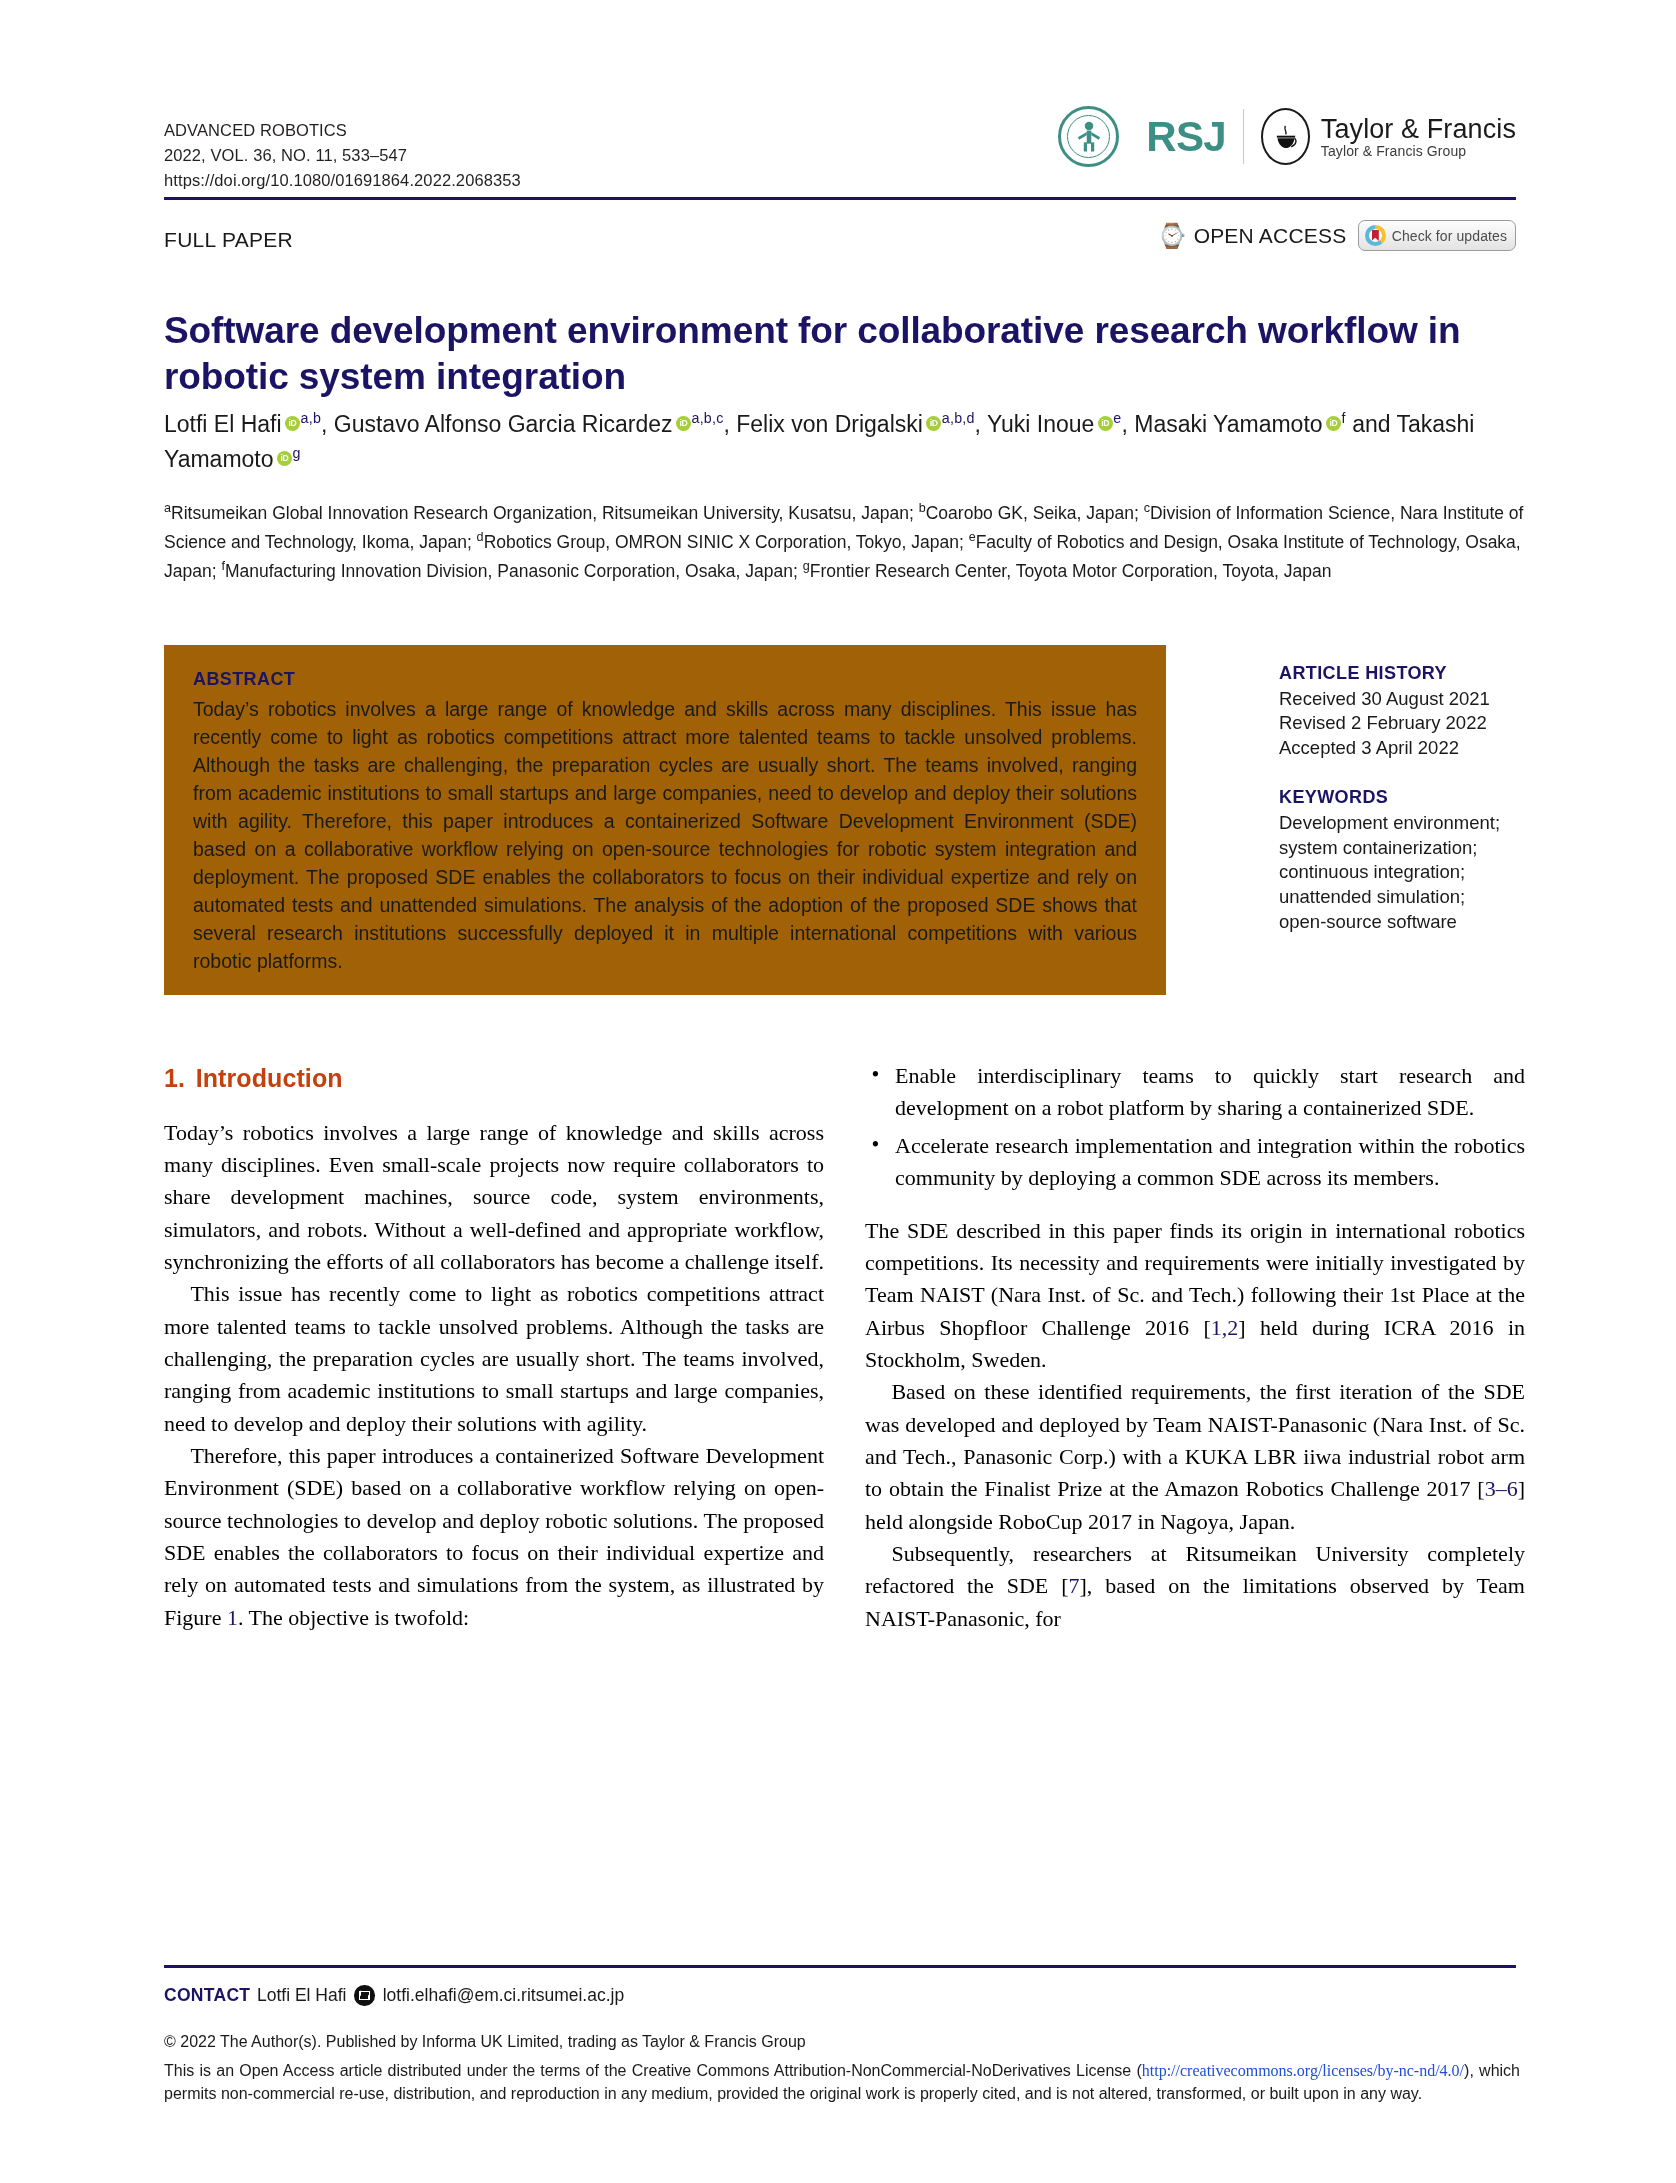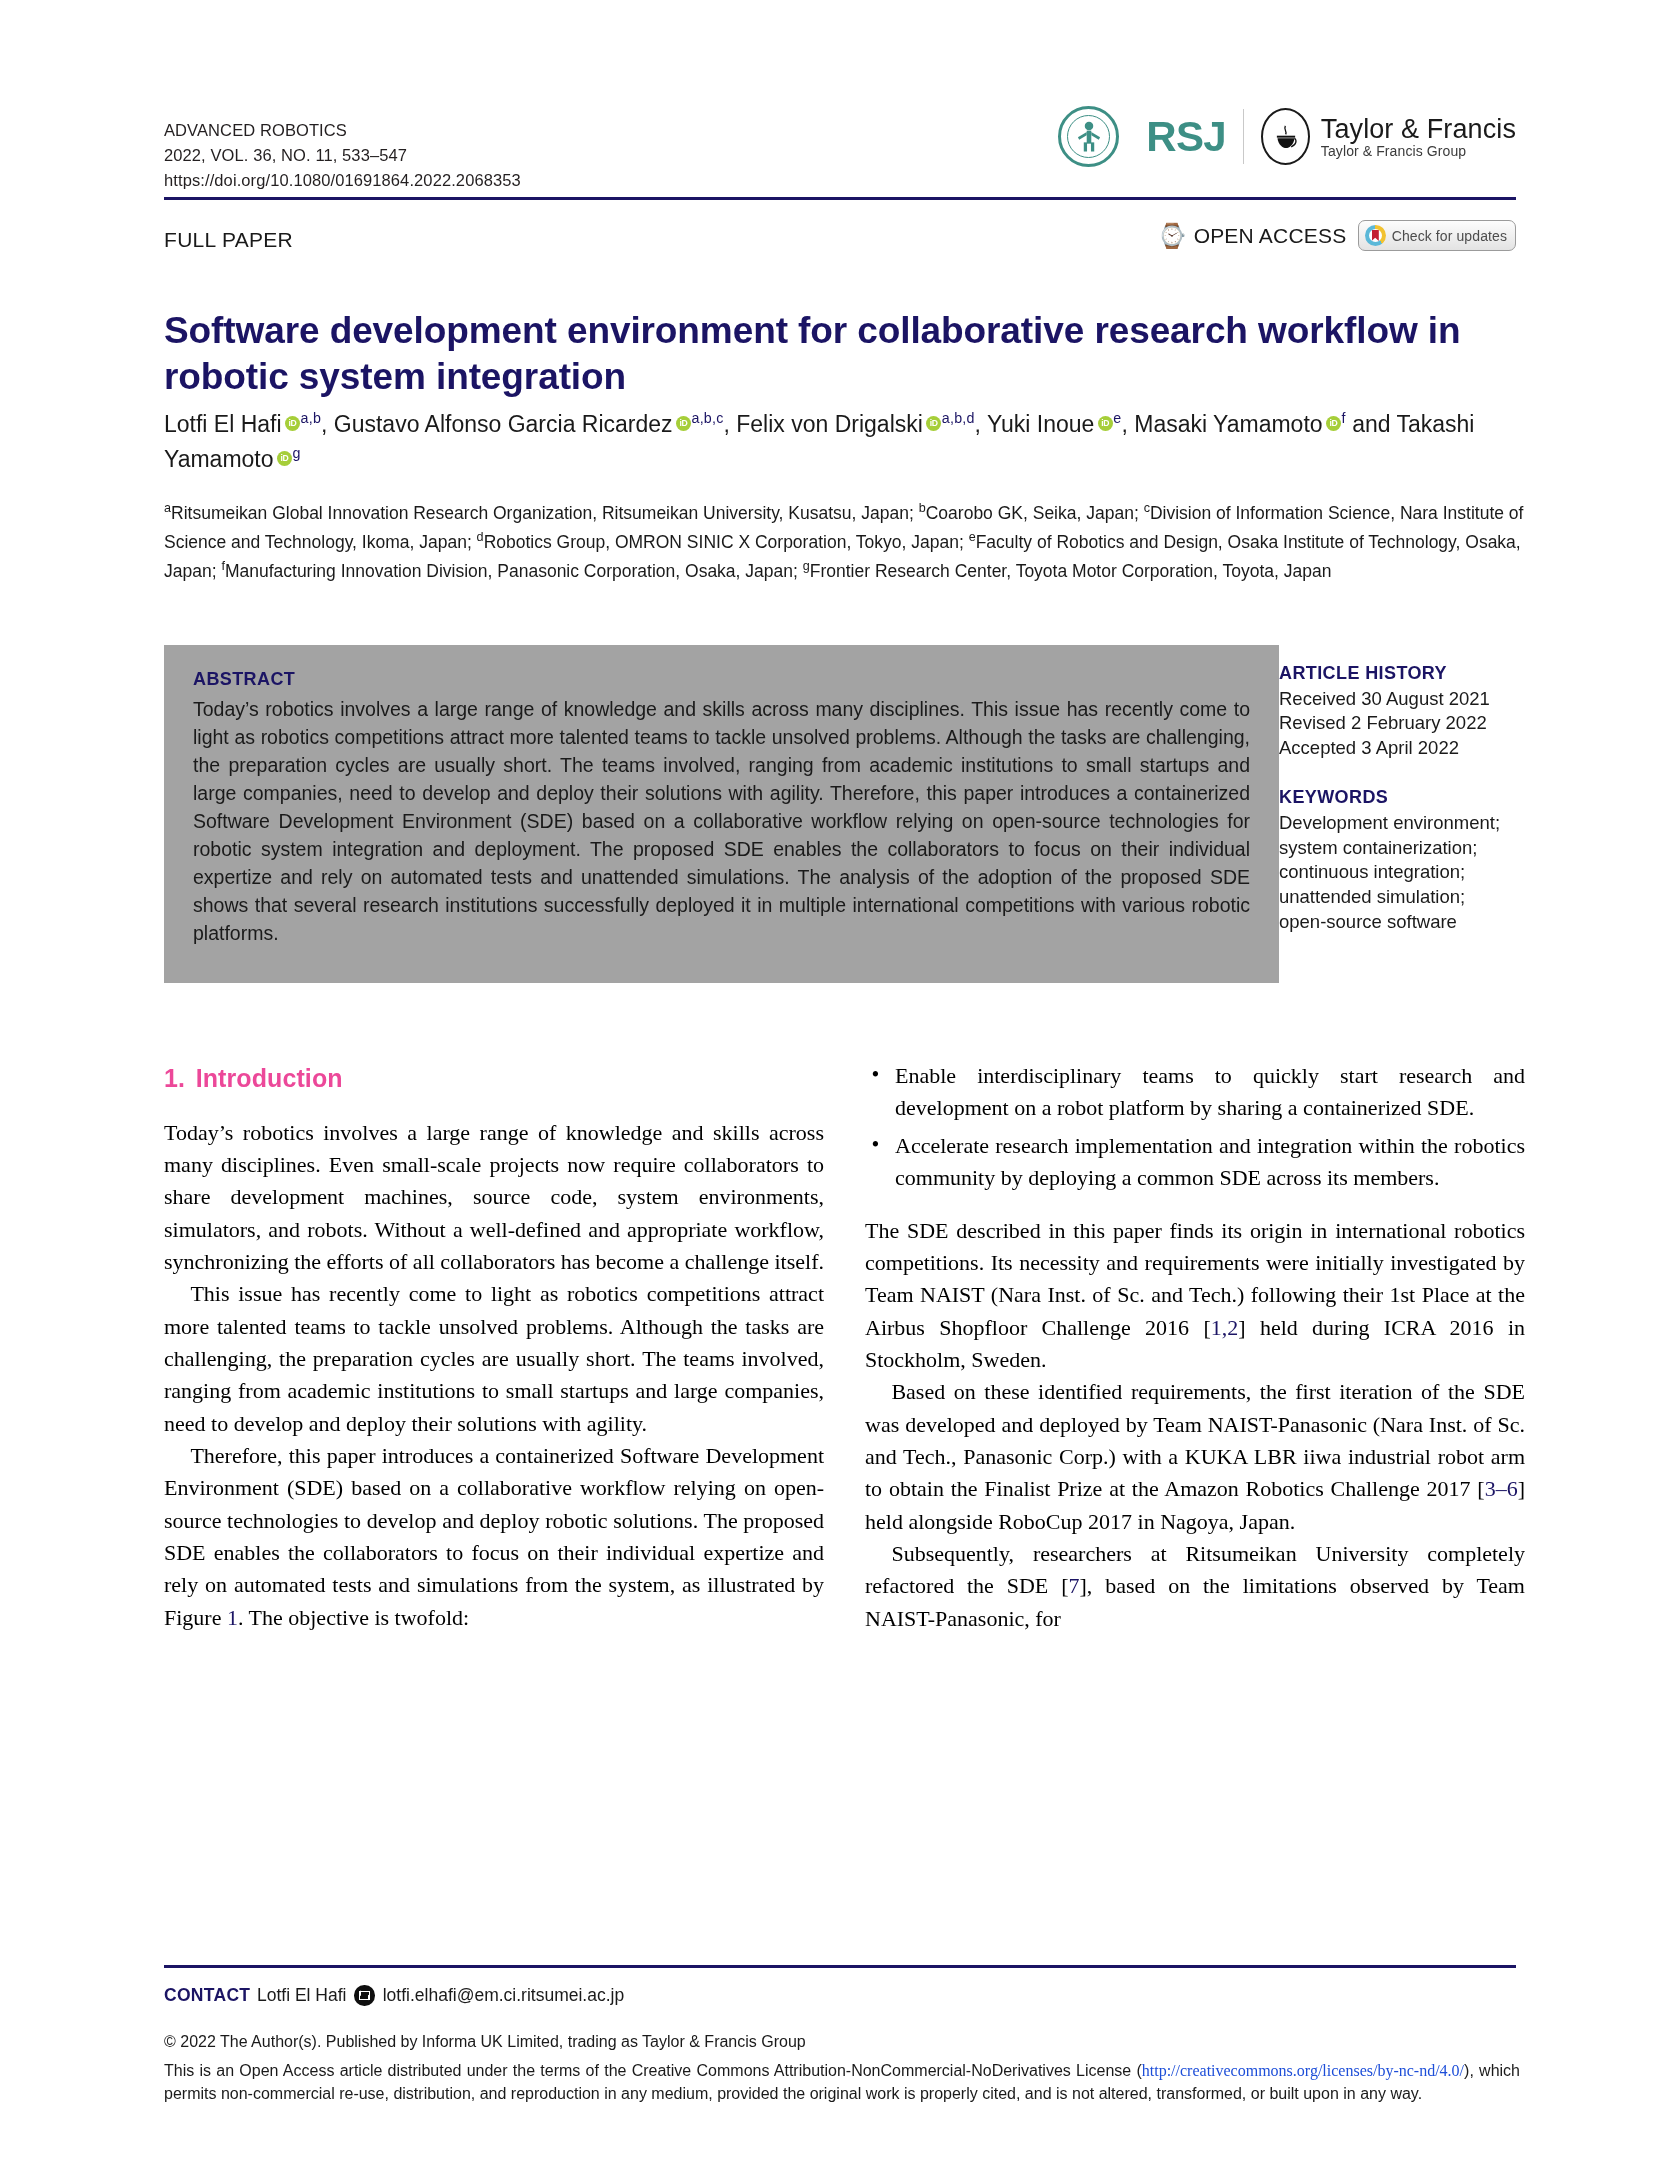--- a/index.html
+++ b/index.html
@@ -227,23 +227,23 @@
     color: #1a1a1a;
     text-align: left;
   }
   .affiliations sup { font-size: 0.72em; vertical-align: super; }
 
   
   .abstract-panel {
     position: absolute;
     left: 164px;
     top: 639px;
-    width: 1115px;
+    width: 1002px;
     min-height: 338px;
-    background: #a3a3a3;
+    background: #a16207;
   }
   .abstract-inner {
     padding: 24px 29px 20px 29px;
   }
   .sec-label {
     font-size: 18px;
     font-weight: 700;
     color: #1b1464;
     letter-spacing: 0.4px;
     margin-bottom: 4.6px;
@@ -285,21 +285,21 @@
     color: #000000;
   }
   .col-left  { left: 164px; }
   .col-right { left: 865px; }
 
   h2.section-heading {
     margin: 0 0 20px 0;
     font-family: "Liberation Sans", sans-serif;
     font-size: 25px;
     font-weight: 700;
-    color: #ec4899;
+    color: #c2410c;
     letter-spacing: 0.1px;
     text-align: left;
   }
   h2.section-heading .num { margin-right: 10.6px; }
 
   .col p { margin: 0; text-indent: 0; }
   .col p + p { text-indent: 26.4px; }
 
   ul.obj-list {
     list-style: none;

